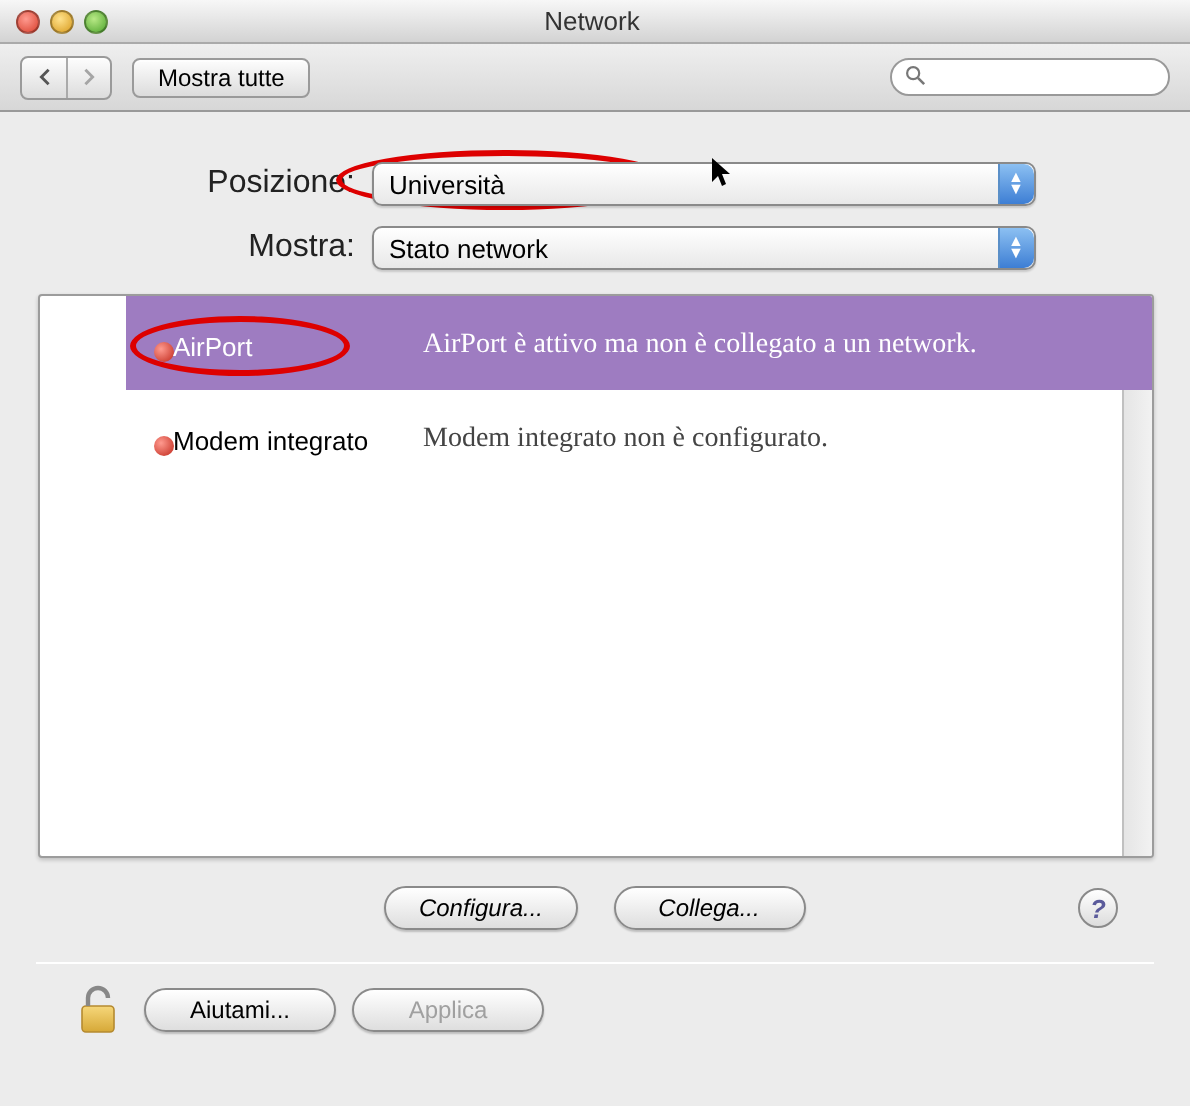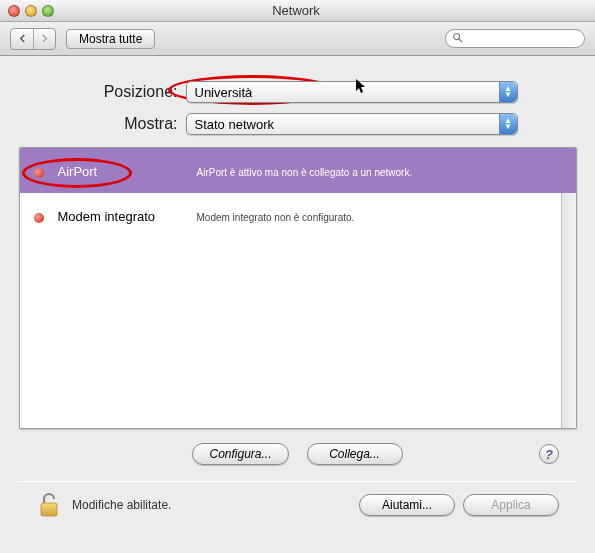--- a/index.html
+++ b/index.html
@@ -150,44 +150,46 @@
     background: #fff;
     border: 1px solid #9c9c9c;
     border-radius: 2px;
     box-shadow: 0 1px 2px rgba(0,0,0,0.2);
     overflow: hidden;
     position: relative;
   }
   .list-scroll { position:absolute; right:0; top:0; bottom:0; width:15px; background: linear-gradient(90deg,#e5e5e5,#f2f2f2); border-left:1px solid #c0c0c0;}
   .list-row {
     display: flex;
-    align-items: center;
+    align-items: flex-end;
     padding: 14px 18px 14px 14px;
-    gap: 14px;
-    position: relative;
+    gap: 0;
+    position: relative;
+    margin-left: 43px;
   }
   .list-row.selected {
     background: #9e7cc1;
     color: #fff;
   }
   .status-dot {
     width: 10px; height: 10px; border-radius: 50%;
     background: radial-gradient(circle at 35% 35%, #ff9a8f, #c0271a);
     margin-top: 4px;
     flex-shrink: 0;
   }
   .iface-name {
     width: 125px;
     font-size: 13px;
     padding-top: 2px;
   }
   .iface-desc {
-    font-size: 10px;
+    font-size: 14px;
     flex: 1;
     padding-top: 3px;
+    font-family: Liberation Serif, serif;
   }
   .list-row:not(.selected) .iface-desc { color: #444; }
   .action-row {
     display: flex;
     justify-content: center;
     align-items: center;
     gap: 18px;
     margin-top: 14px;
     position: relative;
     padding: 0 18px;
@@ -352,21 +354,20 @@
         <rect x="3" y="11" width="16" height="13" rx="2" fill="url(#g1)" stroke="#b58a30" stroke-width="0.8"></rect>
         <path d="M6 11 V7 a5 5 0 0 1 10 0" stroke="#888" stroke-width="2.2" fill="none"></path>
         <defs>
             <linearGradient id="g1" x1="0" y1="0" x2="0" y2="1">
           <stop offset="0" stop-color="#f6d77a"></stop>
               <stop offset="1" stop-color="#d6a837"></stop>
         </linearGradient>
           </defs>
       </svg>
     </div>
-    <div class="footer-text">Modifiche abilitate.</div>
     <div class="footer-btns">
       <div class="aqua-btn">
         <span>Aiutami...</span>
       </div>
       <div class="aqua-btn disabled">
         <span>Applica</span>
       </div>
     </div>
   </div>
 

